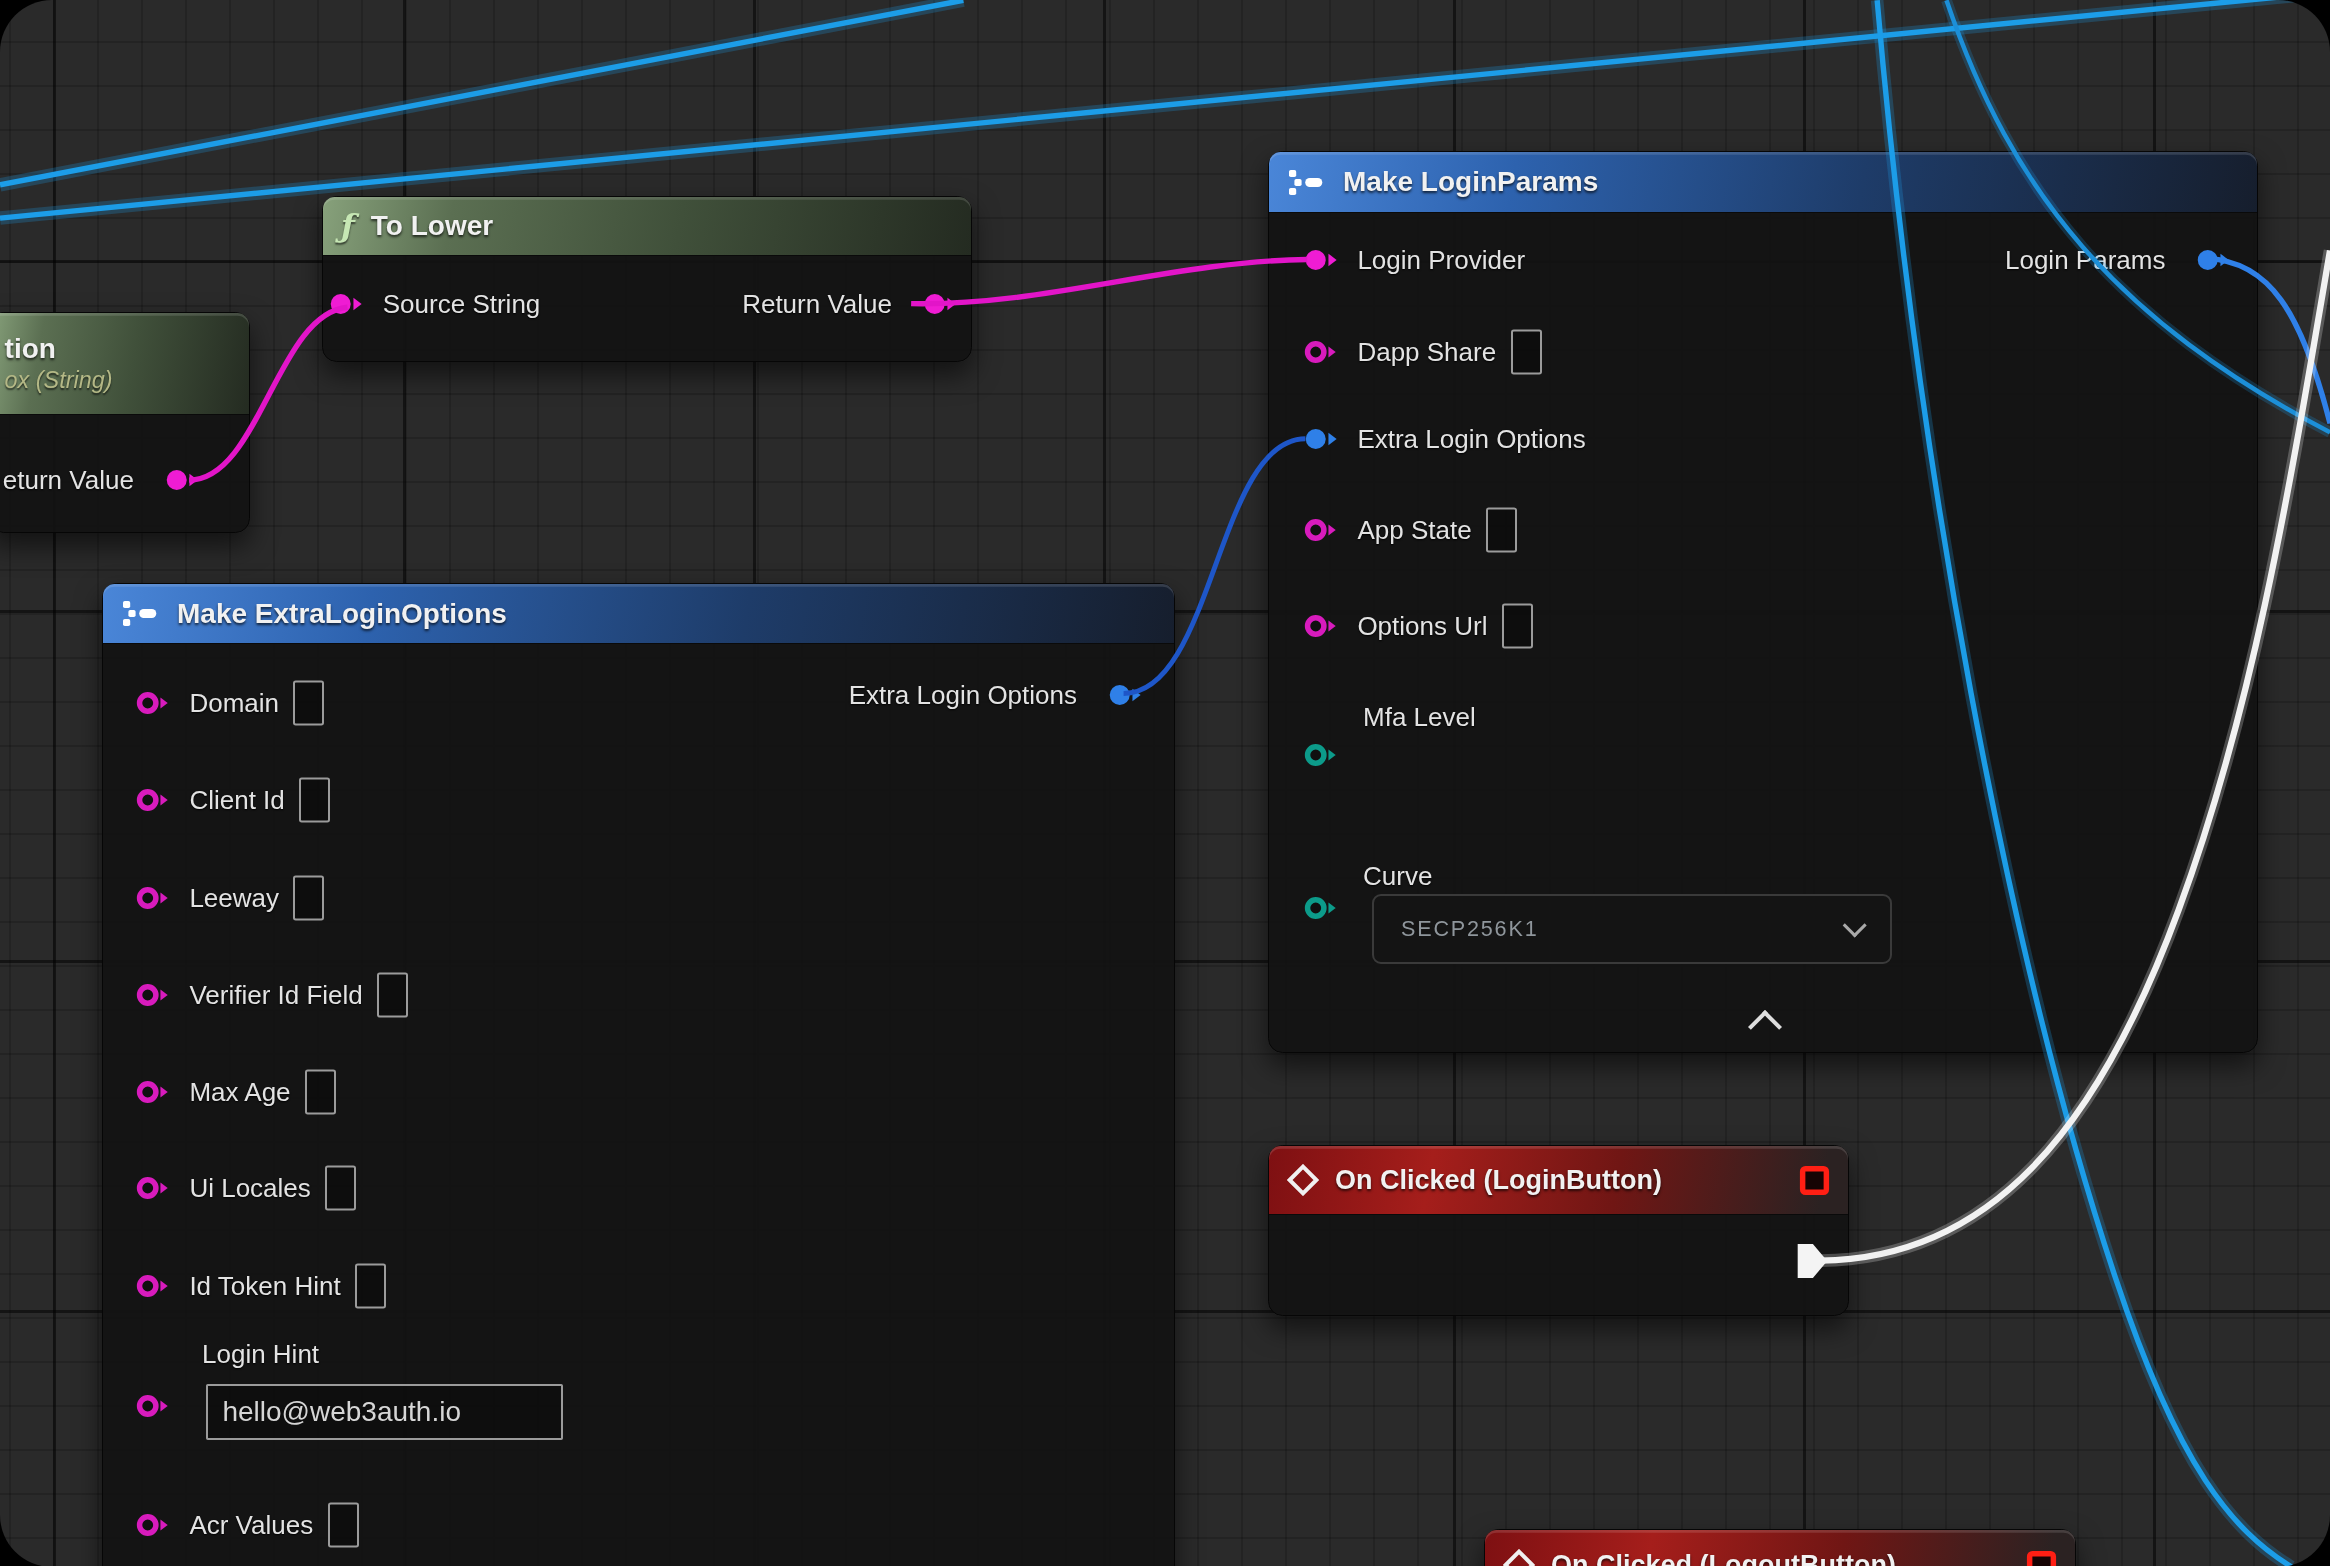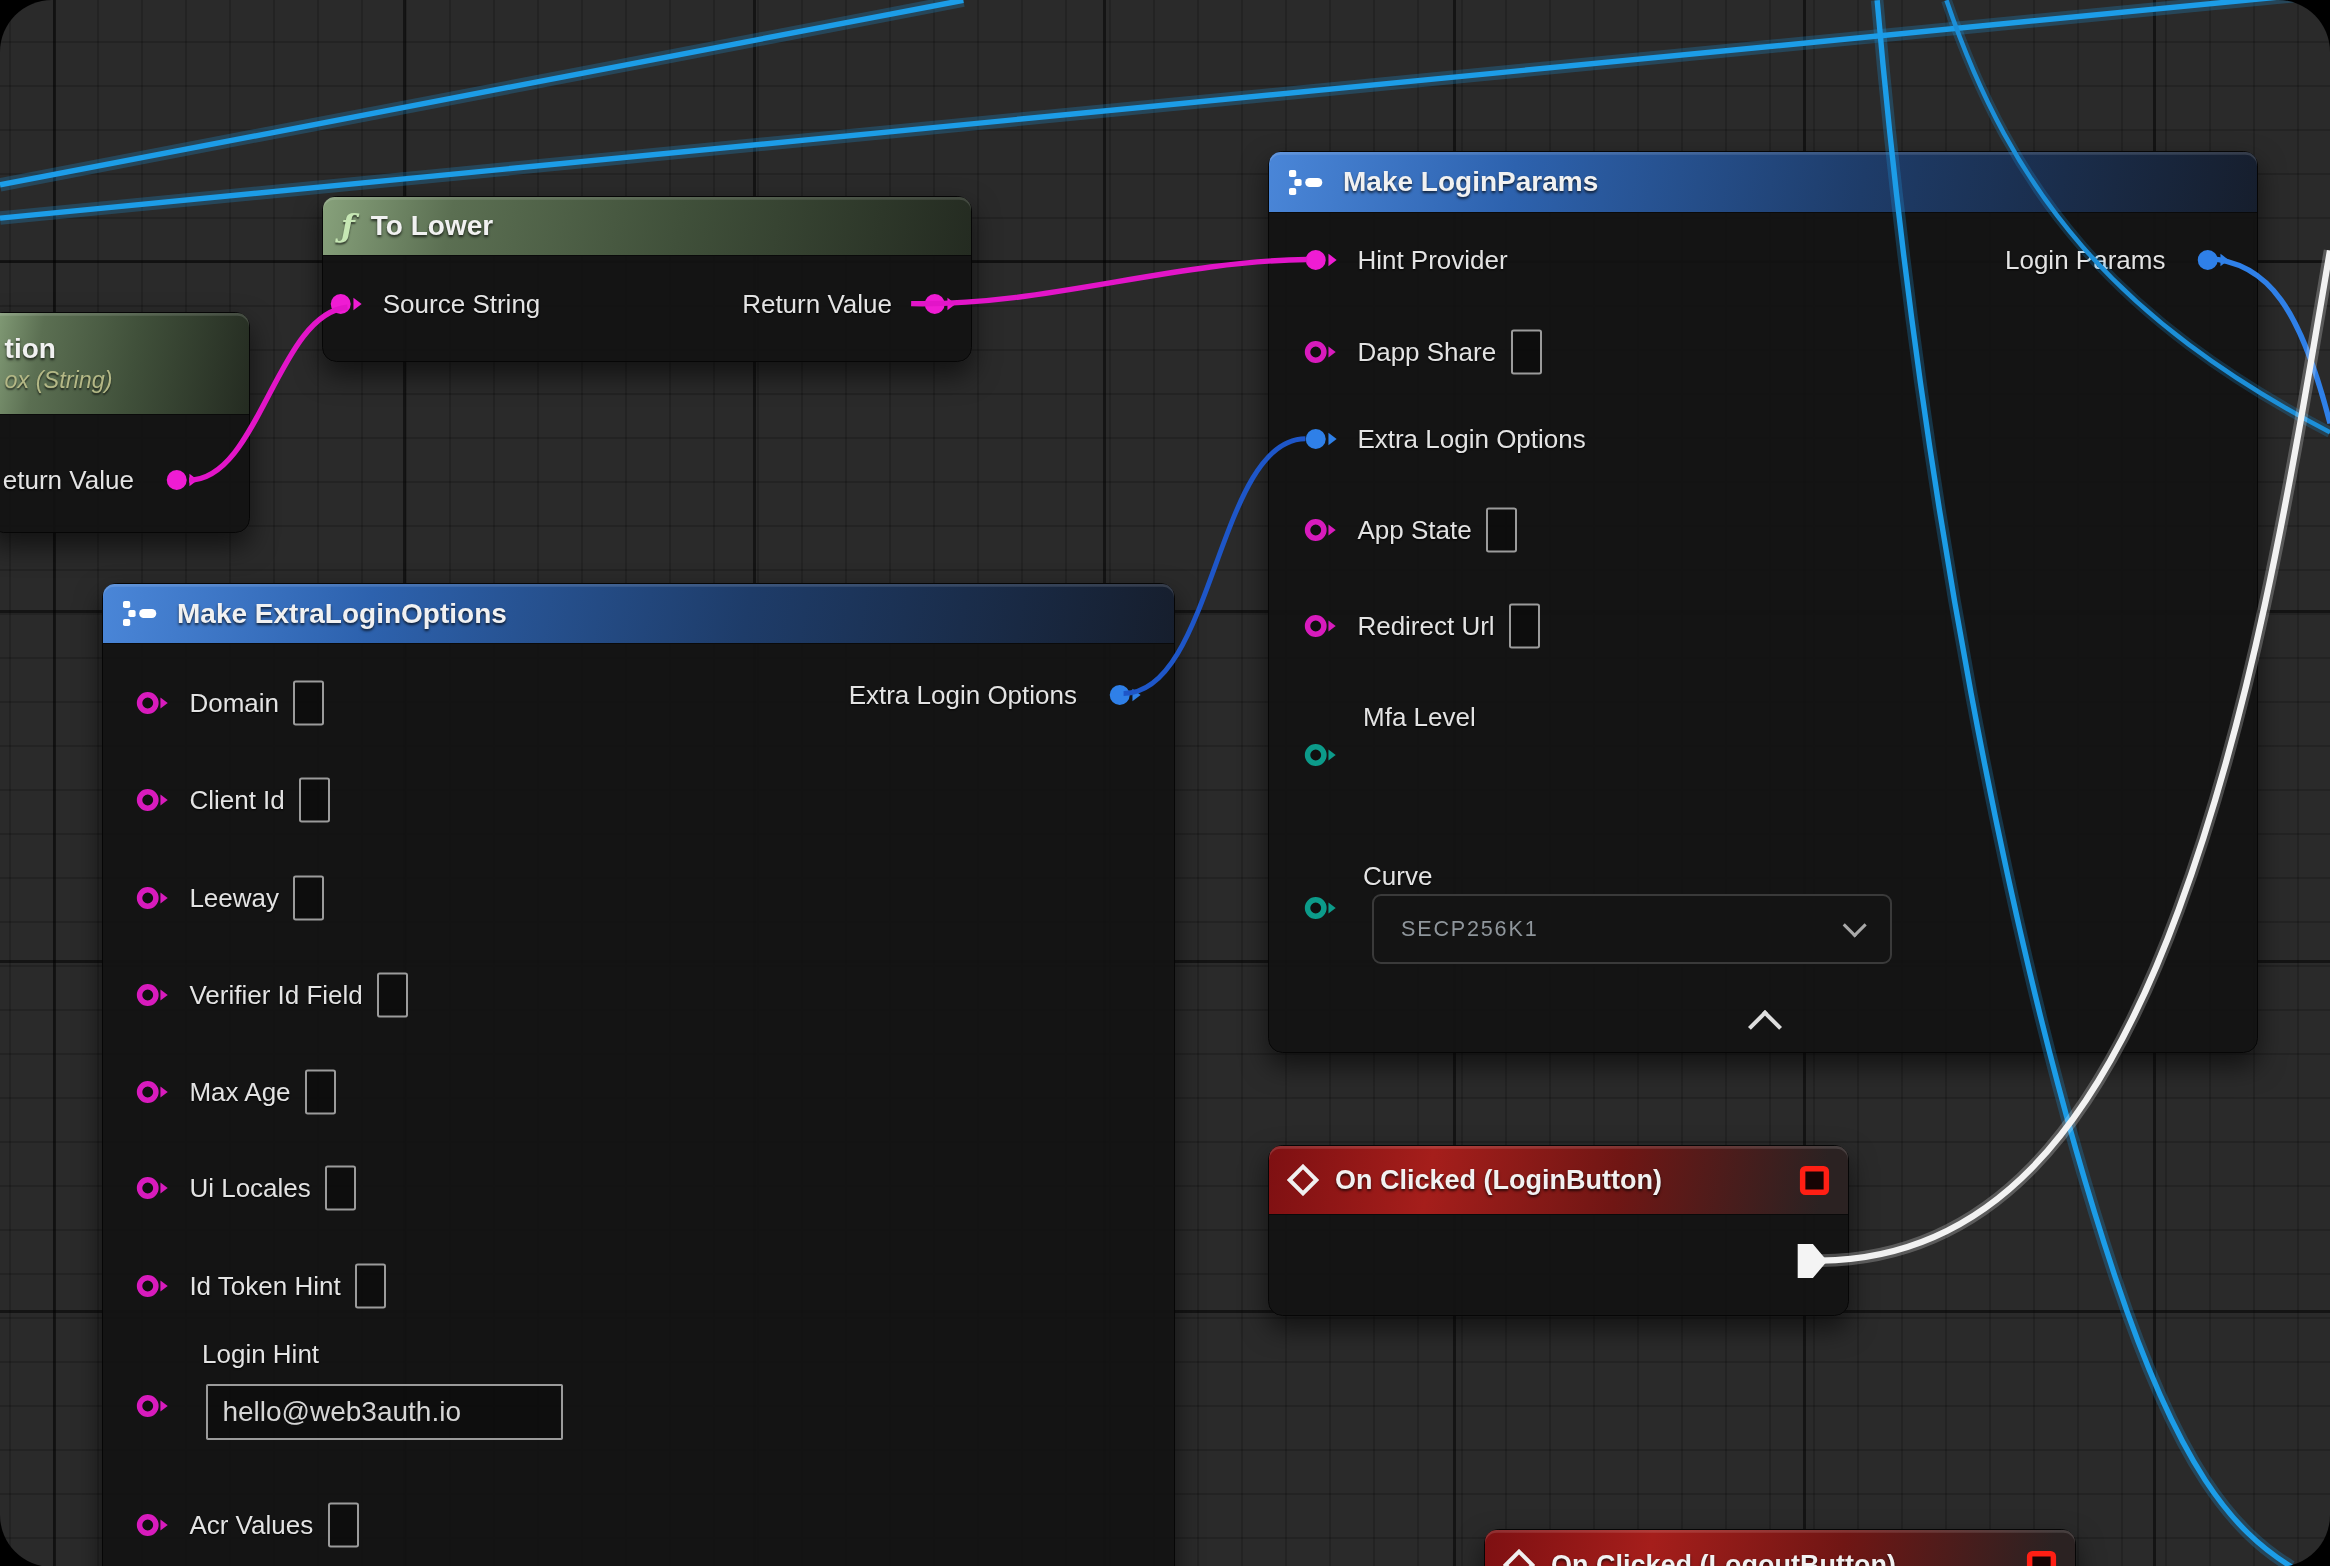--- a/index.html
+++ b/index.html
@@ -193,21 +193,21 @@
       <svg width="40" height="27" viewBox="0 0 44 30">
           <use href="#structIcon"></use>
         </svg>
       <span class="title">Make LoginParams</span>
     </div>
 
     <div class="row" style="top:108px;left:34px;">
       <svg class="pin" style="color:#ef1cd3" viewBox="0 0 44 34" width="40" height="31">
           <use href="#pinF"></use>
         </svg>
-      <span class="lbl">Hint Provider</span>
+      <span class="lbl">Login Provider</span>
     </div>
     <div class="row-r" style="top:108px;right:21.6px;">
       <span class="lbl">Login Params</span>
       <svg class="pin" style="color:#2f80e8" viewBox="0 0 44 34" width="40" height="31">
           <use href="#pinF"></use>
         </svg>
     </div>
     <div class="row" style="top:200px;left:34px;">
       <svg class="pin" style="color:#d81bbd" viewBox="0 0 44 34" width="40" height="31">
           <use href="#pinH"></use>
@@ -225,21 +225,21 @@
       <svg class="pin" style="color:#d81bbd" viewBox="0 0 44 34" width="40" height="31">
           <use href="#pinH"></use>
         </svg>
       <span class="lbl">App State</span>
       <span class="box"></span>
     </div>
     <div class="row" style="top:474px;left:34px;">
       <svg class="pin" style="color:#d81bbd" viewBox="0 0 44 34" width="40" height="31">
           <use href="#pinH"></use>
         </svg>
-      <span class="lbl">Redirect Url</span>
+      <span class="lbl">Options Url</span>
       <span class="box"></span>
     </div>
 
     <div class="lbl" style="position:absolute;left:94px;top:565px;transform:translateY(-50%);">Mfa Level</div>
     <svg class="pin" style="position:absolute;left:34px;top:603px;transform:translateY(-50%);color:#0c9b8a" viewBox="0 0 44 34" width="40" height="31">
         <use href="#pinH"></use>
       </svg>
 
     <div class="lbl" style="position:absolute;left:94px;top:724px;transform:translateY(-50%);">Curve</div>
     <svg class="pin" style="position:absolute;left:34px;top:756px;transform:translateY(-50%);color:#0c9b8a" viewBox="0 0 44 34" width="40" height="31">

